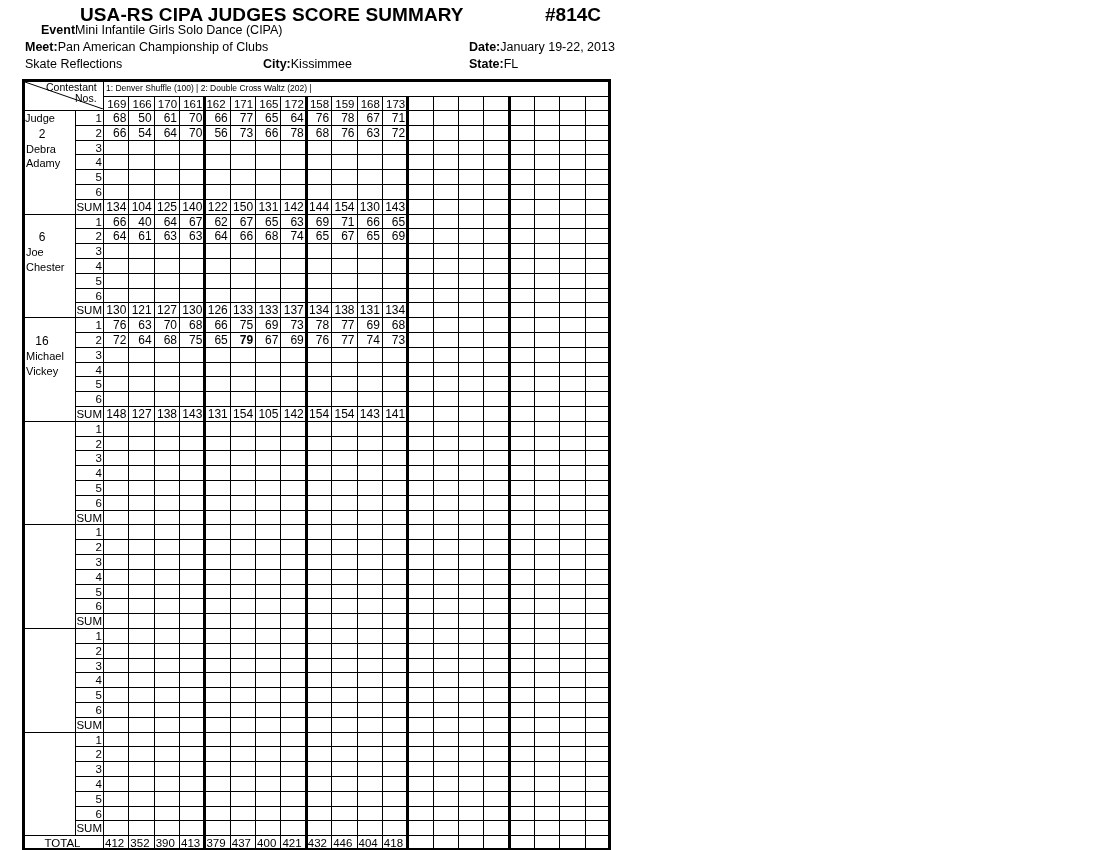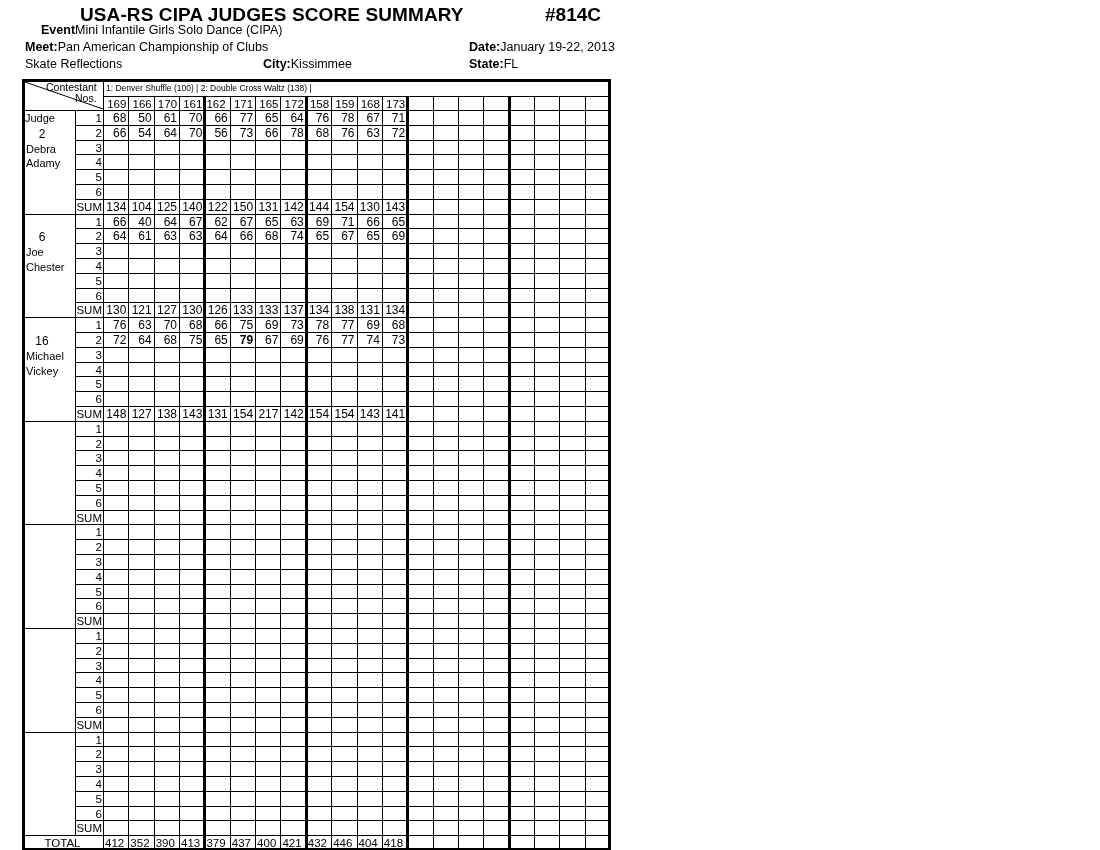--- a/index.html
+++ b/index.html
@@ -55,21 +55,21 @@
   <div class="frame-left"></div>
   <div class="frame-right"></div>
 
   <svg class="diag" viewBox="0 0 78 27" preserveAspectRatio="none">
     <line x1="0" y1="0" x2="78" y2="27" stroke="#000" stroke-width="1"></line>
   </svg>
   <div class="abs" style="left:24px; top:2px; font-size:10.5px;">Contestant</div>
   <div class="abs" style="left:53px; top:13px; font-size:10.5px;">Nos.</div>
   <div class="abs" style="left:3px; top:17px; font-size:11px;margin-top:16px;">Judge</div>
 
-  <div class="abs small" style="left:84px; top:4px;">1: Denver  Shuffle (100) | 2: Double Cross Waltz (138) |</div>
+  <div class="abs small" style="left:84px; top:4px;">1: Denver  Shuffle (100) | 2: Double Cross Waltz (202) |</div>
 <div class="hline" style="left: 81px; top: 16.5px; width: 506px;"></div>
     <div class="hline" style="left: 0px; top: 31px; width: 587px;"></div>
     <div class="vline" style="left: 81px; top: 0px; height: 771px;"></div>
     <div class="vline" style="left: 106.35px; top: 16.5px; height: 754.5px;"></div>
     <div class="vline" style="left: 131.7px; top: 16.5px; height: 754.5px;"></div>
     <div class="vline" style="left: 157.05px; top: 16.5px; height: 754.5px;"></div>
     <div class="vthick" style="left: 181.4px; top: 16.5px; height: 754.5px;"></div>
     <div class="vline" style="left: 207.75px; top: 16.5px; height: 754.5px;"></div>
     <div class="vline" style="left: 233.1px; top: 16.5px; height: 754.5px;"></div>
     <div class="vline" style="left: 258.45px; top: 16.5px; height: 754.5px;"></div>
@@ -243,21 +243,21 @@
     <div class="hline" style="left: 53px; top: 312.2px; width: 534px;"></div>
     <div class="rowno" style="left: 54px; top: 313.2px; width: 26px;">6</div>
     <div class="hline" style="left: 53px; top: 327px; width: 534px;"></div>
     <div class="rowno" style="left: 54px; top: 328px; width: 26px;">SUM</div>
     <div class="cell" style="left: 81px; top: 328px; width: 23.35px;">148</div>
     <div class="cell" style="left: 106.35px; top: 328px; width: 23.35px;">127</div>
     <div class="cell" style="left: 131.7px; top: 328px; width: 23.35px;">138</div>
     <div class="cell" style="left: 157.05px; top: 328px; width: 23.35px;">143</div>
     <div class="cell" style="left: 182.4px; top: 328px; width: 23.35px;">131</div>
     <div class="cell" style="left: 207.75px; top: 328px; width: 23.35px;">154</div>
-    <div class="cell" style="left: 233.1px; top: 328px; width: 23.35px;">217</div>
+    <div class="cell" style="left: 233.1px; top: 328px; width: 23.35px;">105</div>
     <div class="cell" style="left: 258.45px; top: 328px; width: 23.35px;">142</div>
     <div class="cell" style="left: 283.8px; top: 328px; width: 23.35px;">154</div>
     <div class="cell" style="left: 309.15px; top: 328px; width: 23.35px;">154</div>
     <div class="cell" style="left: 334.5px; top: 328px; width: 23.35px;">143</div>
     <div class="cell" style="left: 359.85px; top: 328px; width: 23.35px;">141</div>
     <div class="hline" style="left: 0px; top: 341.8px; width: 587px;"></div>
     <div class="rowno" style="left: 54px; top: 342.8px; width: 26px;">1</div>
     <div class="hline" style="left: 53px; top: 356.6px; width: 534px;"></div>
     <div class="rowno" style="left: 54px; top: 357.6px; width: 26px;">2</div>
     <div class="hline" style="left: 53px; top: 371.4px; width: 534px;"></div>

